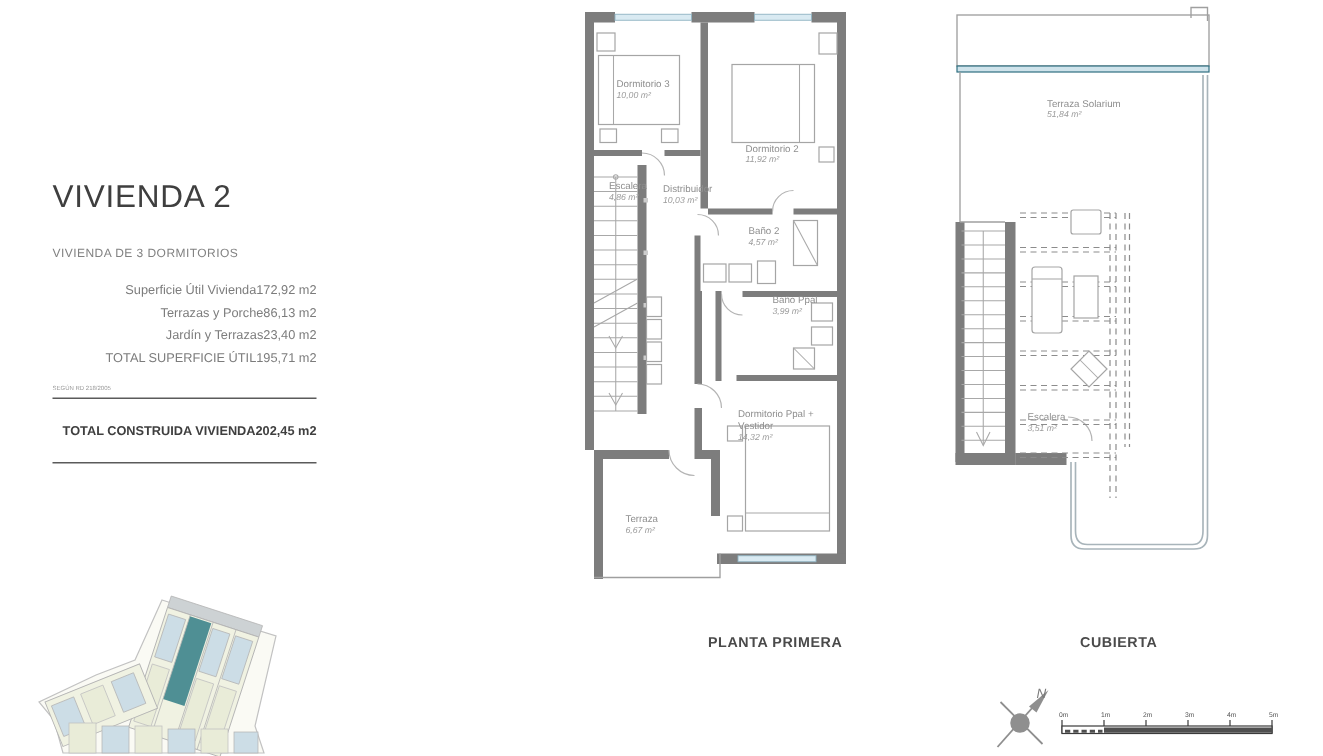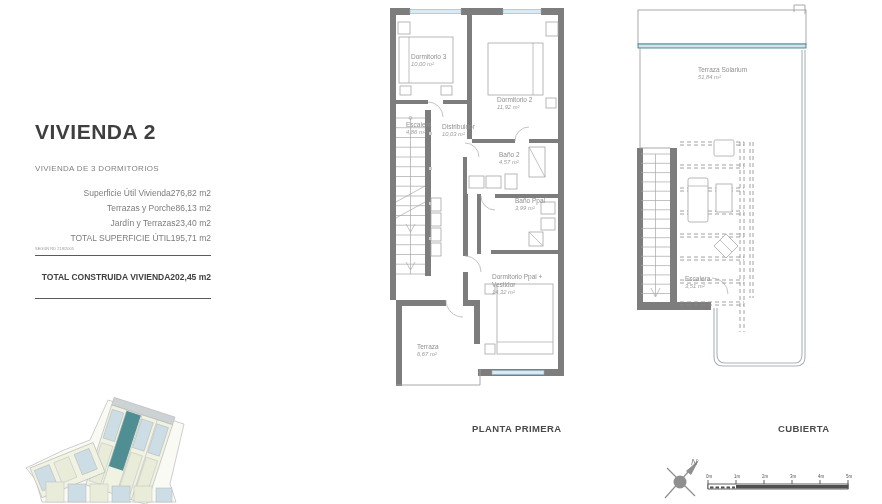--- a/index.html
+++ b/index.html
@@ -1,27 +1,27 @@
 <!DOCTYPE html>
 <html style="--wall: #7d7d7d; --glazing: #d9eaf2; --teal_accent: #2f6f80; --highlight_unit: #4f8f94;"><head>
 <meta charset="utf-8">
 <style>
   html,body{margin:0;padding:0;background:#fff;}
   #page{position:relative;width:882px;height:504px;background:#fff;overflow:hidden;
         font-family:"Liberation Sans",sans-serif;color:#7c7c7c;}
 
   
   #info{position:absolute;left:35px;top:120px;width:176px;}
-  #info .title{font-size:21px;font-weight:bold;color:#3f3f3f;letter-spacing:.5px;}
+  #info .title{font-size:21px;font-weight:normal;color:#3f3f3f;letter-spacing:.5px;}
   #info .subtitle{margin-top:20px;font-size:8px;color:#828282;letter-spacing:.3px;}
   #info .rows{margin-top:15px;}
   #info .row{display:flex;justify-content:flex-end;align-items:flex-start;
              font-size:8.5px;color:#7c7c7c;line-height:10px;margin-bottom:5px;}
   #info .row .val{white-space:nowrap;}
-  #info .row.with-note{margin-bottom:3px;}
+  #info .row.with-note{margin-bottom:13px;}
   #info .note{font-size:4px;color:#9a9a9a;margin-top:1px;margin-bottom:4px;}
   #info .row.total{font-weight:bold;color:#3f3f3f;border-top:1px solid #5a5a5a;
                    border-bottom:1px solid #5a5a5a;padding:16px 0;margin-bottom:0;}
 
   
   .plan-caption{position:absolute;font-size:9.5px;font-weight:bold;color:#4a4a4a;letter-spacing:.4px;}
   .room-label{position:absolute;font-size:6.5px;color:#8f8f8f;line-height:1.25;}
   .room-label .area{display:block;font-style:italic;font-size:5.8px;color:#9c9c9c;}
 
   
@@ -47,21 +47,21 @@
 <body>
 
 <div id="page">
 
   <div id="info">
     <div class="title">VIVIENDA 2</div>
     <div class="subtitle">VIVIENDA DE 3 DORMITORIOS</div>
     <div class="rows">
       <div class="row">
         <span>Superficie Útil Vivienda</span>
-        <span class="val">276,82 m2</span>
+        <span class="val">172,92 m2</span>
       </div>
       <div class="row">
         <span>Terrazas y Porche</span>
         <span class="val">86,13 m2</span>
       </div>
       <div class="row">
         <span>Jardín y Terrazas</span>
         <span class="val">23,40 m2</span>
       </div>
       <div class="row with-note">
@@ -234,21 +234,21 @@
   <div class="room-label" style="left:698px;top:66px;width:66px;">
     <span>Terraza Solarium</span>
     <span class="area">51,84 m²</span>
   </div>
   <div class="room-label" style="left:685px;top:275px;width:36px;">
     <span>Escalera</span>
     <span class="area">3,51 m²</span>
   </div>
 
   <div class="plan-caption" style="left:472px;top:423px;">PLANTA PRIMERA</div>
-  <div class="plan-caption" style="left:778px;top:423px;text-align:right;">CUBIERTA</div>
+  <div class="plan-caption" style="left:720px;top:423px;text-align:right;">CUBIERTA</div>
 
   <svg style="left:12px;top:388px;" width="225" height="116" viewBox="0 0 225 116">
     <path d="M 96 12 L 172 36 L 158 96 L 164 114 L 30 114 L 24 92 L 14 80 L 52 62 L 78 52 Z" fill="#fafaf4" stroke="#c2c2c2" stroke-width="0.8"></path>
     <g transform="translate(100,16) rotate(18)">
       <rect class="gray" x="0" y="-7" width="64" height="8"></rect>
       <rect class="unit" x="0" y="1" width="64" height="84"></rect>
       <rect class="blue" x="2" y="5" width="12" height="30"></rect>
       <rect class="pale" x="2" y="40" width="12" height="40"></rect>
       <rect class="hl" x="16" y="2" width="15" height="58"></rect>
       <rect class="blue" x="33" y="5" width="12" height="30"></rect>

